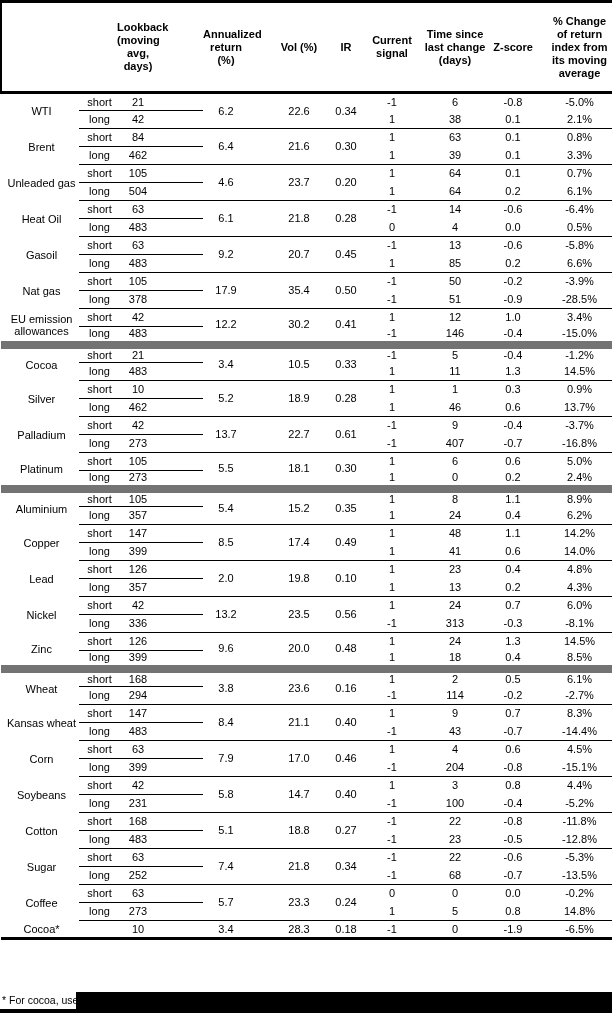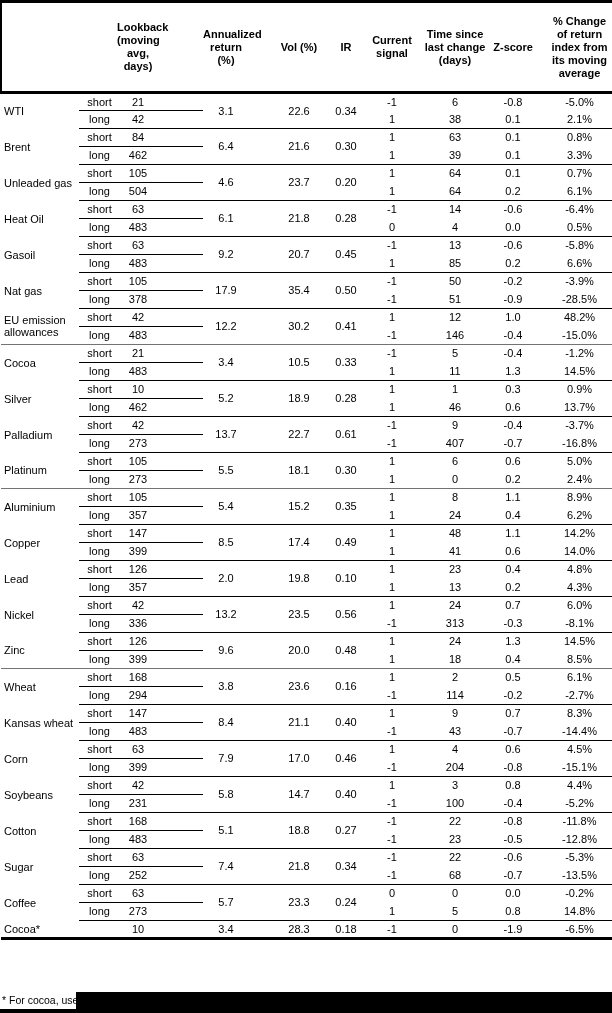--- a/index.html
+++ b/index.html
@@ -31,29 +31,29 @@
   }
   thead th {
     font-weight: bold;
     height: 91px;
     line-height: 13px;
     border-bottom: 3px solid #000;
     vertical-align: middle;
   }
   thead th.first { border-left: 2px solid #000; }
   tbody td { height: 18px; line-height: 13px; }
-  td.name  { text-align: left; padding-left: 3px; line-height: 12px; }
+  td.name  { text-align: center; padding-left: 3px; line-height: 12px; }
   td.term  { text-align: center; padding-left: 3px; }
   .c-look  { padding-right: 44px; }
   .c-ann   { padding-right: 24px; }
   .c-z     { padding-right: 14px; }
   th.c-z   { white-space: nowrap; text-align: right; }
   .leg-sep { border-bottom: 1px solid #000; }
   .com-sep { border-bottom: 1px solid #000; }
-  .sec-end { border-bottom: 1px solid #737373; }
+  .sec-end { border-bottom: 8px solid #737373; }
   tbody tr.last-row td { border-bottom: 3px solid #000; margin-top: 8px; }
   .redaction-bar {
     position: absolute;
     left: 0; bottom: 0;
     width: 612px; height: 21px;
     background: #000000;
   }
   .footnote-box {
     position: absolute;
     left: 0; top: 0;
@@ -97,21 +97,21 @@
         <th>Time since last change (days)</th>
         <th class="c-z">Z-score</th>
         <th>% Change of return index from its moving average</th>
       </tr>
     </thead>
     <tbody>
         <tr>
           <td class="name" rowspan="2">WTI</td>
           <td class="term leg-sep">short</td>
           <td class="c-look leg-sep">21</td>
-          <td class="c-ann com-sep" rowspan="2">3.1</td>
+          <td class="c-ann com-sep" rowspan="2">6.2</td>
           <td class="com-sep" rowspan="2">22.6</td>
           <td class="com-sep" rowspan="2">0.34</td>
           <td>-1</td>
           <td>6</td>
           <td class="c-z ">-0.8</td>
           <td>-5.0%</td>
         </tr>
         <tr>
           <td class="term com-sep">long</td>
           <td class="c-look com-sep">42</td>
@@ -223,21 +223,21 @@
         <tr>
           <td class="name sec-end" rowspan="2">EU emission allowances</td>
           <td class="term leg-sep">short</td>
           <td class="c-look leg-sep">42</td>
           <td class="c-ann sec-end" rowspan="2">12.2</td>
           <td class="sec-end" rowspan="2">30.2</td>
           <td class="sec-end" rowspan="2">0.41</td>
           <td>1</td>
           <td>12</td>
           <td class="c-z ">1.0</td>
-          <td>48.2%</td>
+          <td>3.4%</td>
         </tr>
         <tr>
           <td class="term sec-end">long</td>
           <td class="c-look sec-end">483</td>
           <td class="sec-end">-1</td>
           <td class="sec-end">146</td>
           <td class="c-z sec-end">-0.4</td>
           <td class="sec-end">-15.0%</td>
         </tr>
         <tr>

